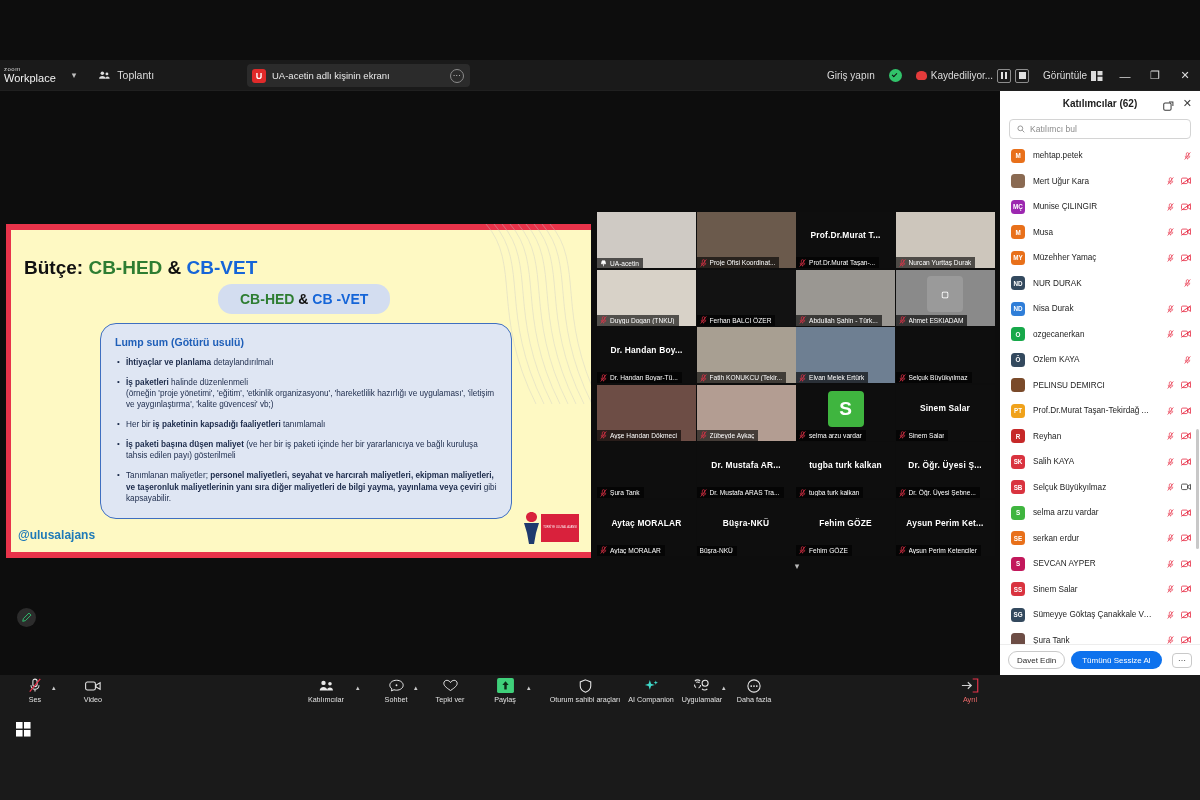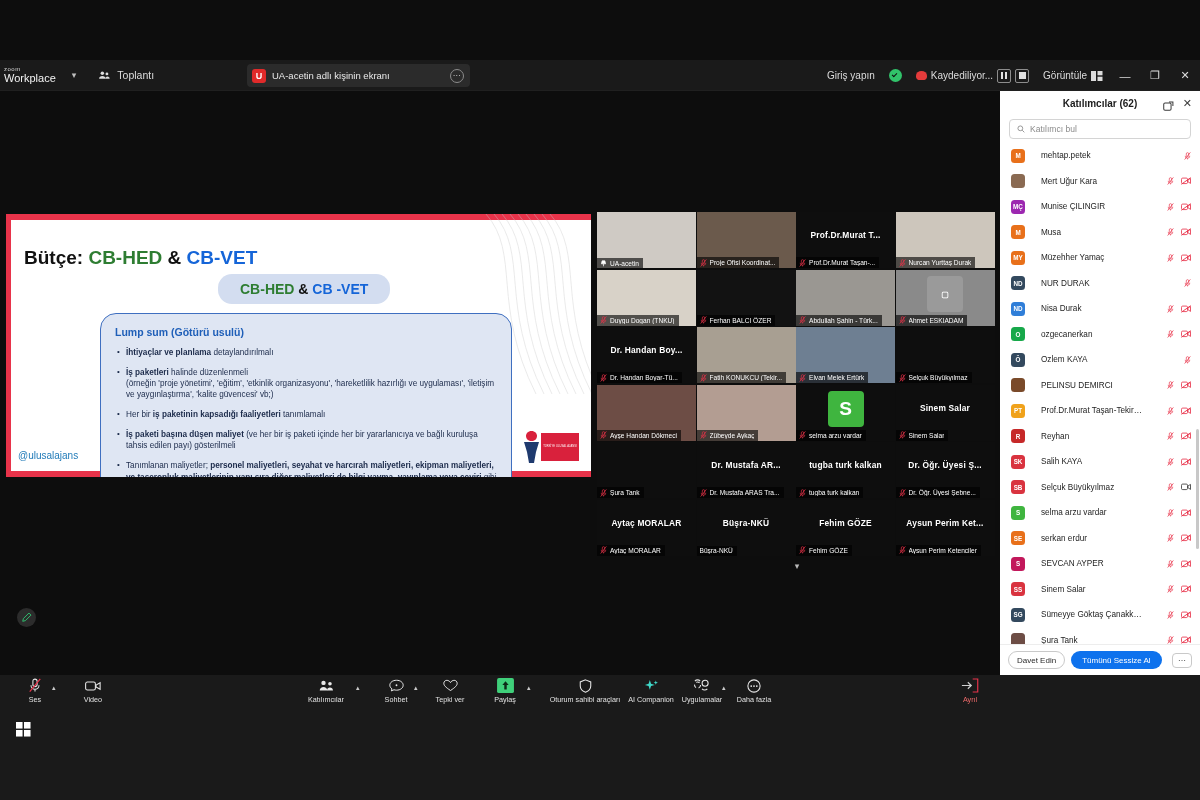--- a/index.html
+++ b/index.html
@@ -41,22 +41,22 @@
   .rec-dot { width: 11px; height: 9px; background:#e43b3b; border-radius: 50% 50% 40% 40%; display:inline-block; }
   .recbtn { width:14px;height:14px;border:1px solid #8d8d8d;border-radius:2px;display:flex;align-items:center;justify-content:center;}
   .recbtn .pausebars{display:flex;gap:2px;}
   .recbtn .pausebars i{width:2px;height:7px;background:#e0e0e0;display:block;}
   .recbtn .stopsq{width:7px;height:7px;background:#e0e0e0;}
   .viewgrid { display:inline-block; width:12px; height:10px; }
   .win-btn { width: 30px; height: 31px; display:flex; align-items:center; justify-content:center; color:#dcdcdc; font-size: 11px;}
 
   
   .slide {
-    position: absolute; left: 6px; top: 214px; width: 585px; height: 263px;
-    background: #ffffff; overflow: hidden;
+    position: absolute; left: 6px; top: 224px; width: 585px; height: 334px;
+    background: #fef9c3; overflow: hidden;
   }
   .slide .topstripe { position:absolute; left:0; top:0; width:100%; height:6px; background:#e8334a; }
   .slide .botstripe { position:absolute; left:0; bottom:0; width:100%; height:6px; background:#e8334a; }
   .slide .leftstripe { position:absolute; left:0; top:0; width:5px; height:100%; background:#e8334a; }
   .slide .swoosh { position:absolute; right:-10px; top:0px; width:120px; height:180px; opacity:.55;}
   .slide-title { position:absolute; left:18px; top:33px; font-size:19px; font-weight:bold; color:#111; white-space:nowrap;}
   .slide-title .g { color:#2e7d32; }
   .slide-title .b { color:#1565d8; }
   .slide-subchip {
     position:absolute; left:212px; top:265px; transform:translateY(0);
@@ -64,21 +64,21 @@
   }
   .chipwrap { position:absolute; left:212px; top:60px; }
   .slide-box {
     position:absolute; left:94px; top:99px; width:412px; height:196px;
     background:#dfe6f3; border:1.3px solid #3f6fc0; border-radius:16px; padding:12px 13px 10px 14px;
   }
   .sb-head { color:#1f5fb8; font-weight:bold; font-size:10.5px; margin-bottom:9px; }
   .sb-li { display:flex; font-size:8.2px; color:#1b2a4a; line-height:1.35; margin-bottom:9px; }
   .sb-li .bul { width:11px; flex:0 0 11px; color:#1b2a4a; font-size: 8px; padding-left:2px;}
   .sb-li b { font-weight:bold; }
-  .handle { position:absolute; left:12px; bottom:16px; color:#1f7ab8; font-size:10px; font-weight:normal; }
+  .handle { position:absolute; left:12px; bottom:16px; color:#1f7ab8; font-size:12px; font-weight:bold; }
   .logo-emb { position:absolute; right:12px; bottom:12px; width:56px; height:36px; display:flex; align-items:center; }
   .logo-emb .mark { width:17px; height:34px; }
   .logo-emb .blk { flex:1; height:28px; background:#d9213c; margin-left:1px; display:flex; flex-direction:column;
      align-items:center; justify-content:center; }
   .logo-emb .blk span { color:#fff; font-size:2.6px; letter-spacing:.1px; line-height:1.5; }
 
   .annot-btn {
     position:absolute; left:17px; top:608px; width:19px; height:19px; border-radius:50%;
     background:#2c2c2c; display:flex; align-items:center; justify-content:center;
   }
@@ -116,21 +116,21 @@
     display:flex; flex-direction:column;
   }
   .panel-head { height:25px; display:flex; align-items:center; justify-content:center; position:relative; }
   .panel-head .ttl { font-size:10px; font-weight:bold; color:#1b1b1b; }
   .panel-head .pop { position:absolute; right:26px; top:7px; width:11px; height:11px; }
   .panel-head .cls { position:absolute; right:8px; top:6px; color:#3a3a3a; font-size:11px; }
   .psearch { margin: 3px 9px 4px; height:20px; border:1px solid #d4d4d4; border-radius:4px;
     display:flex; align-items:center; gap:5px; padding:0 7px; }
   .psearch .ph { color:#8a8a8a; font-size:8.5px; }
   .plist { flex:1; overflow:hidden; position:relative; }
-  .prow { height:25.5px; display:flex; align-items:center; padding:0 9px 0 11px; gap:16px; }
+  .prow { height:25.5px; display:flex; align-items:center; padding:0 9px 0 11px; gap:8px; }
   .pav { width:14px; height:14px; border-radius:3.5px; flex:0 0 14px; color:#fff;
      font-size:6.3px; font-weight:bold; display:flex; align-items:center; justify-content:center; overflow:hidden;}
   .pname { flex:1; font-size:8.2px; color:#1d1d1d; white-space:nowrap; overflow:hidden; text-overflow:ellipsis; }
   .picons { display:flex; align-items:center; gap:7px; width:30px; justify-content:flex-end; }
   .panel-foot { height:31px; display:flex; align-items:center; gap:6px; padding:12px 8px; border-top:1px solid #ededed; }
   .btn-invite { border:1px solid #c9c9c9; border-radius:10px; background:#fff; color:#2b2b2b;
      font-size:8px; padding:3.5px 8px; font-family:"Liberation Sans", sans-serif;}
   .btn-mute { border:none; border-radius:10px; background:#0e72ed; color:#fff;
      font-size:8px; padding:4.5px 11px; font-family:"Liberation Sans", sans-serif;}
   .btn-dots { margin-left:auto; border:1px solid #c9c9c9; border-radius:4px; background:#fff;

